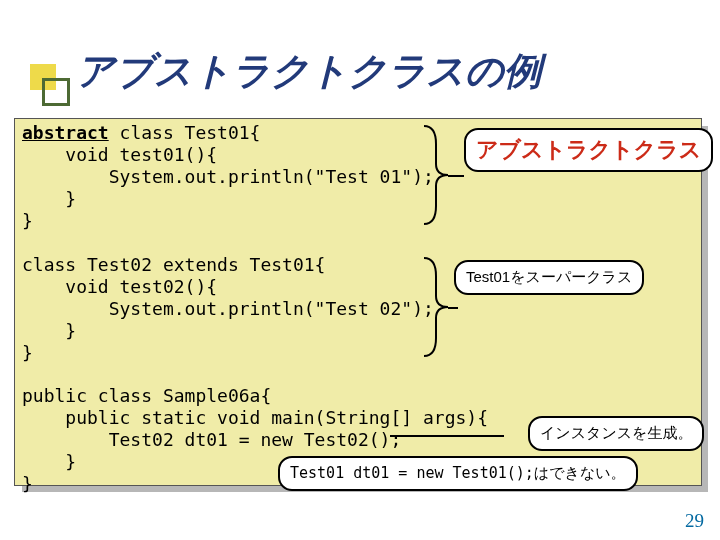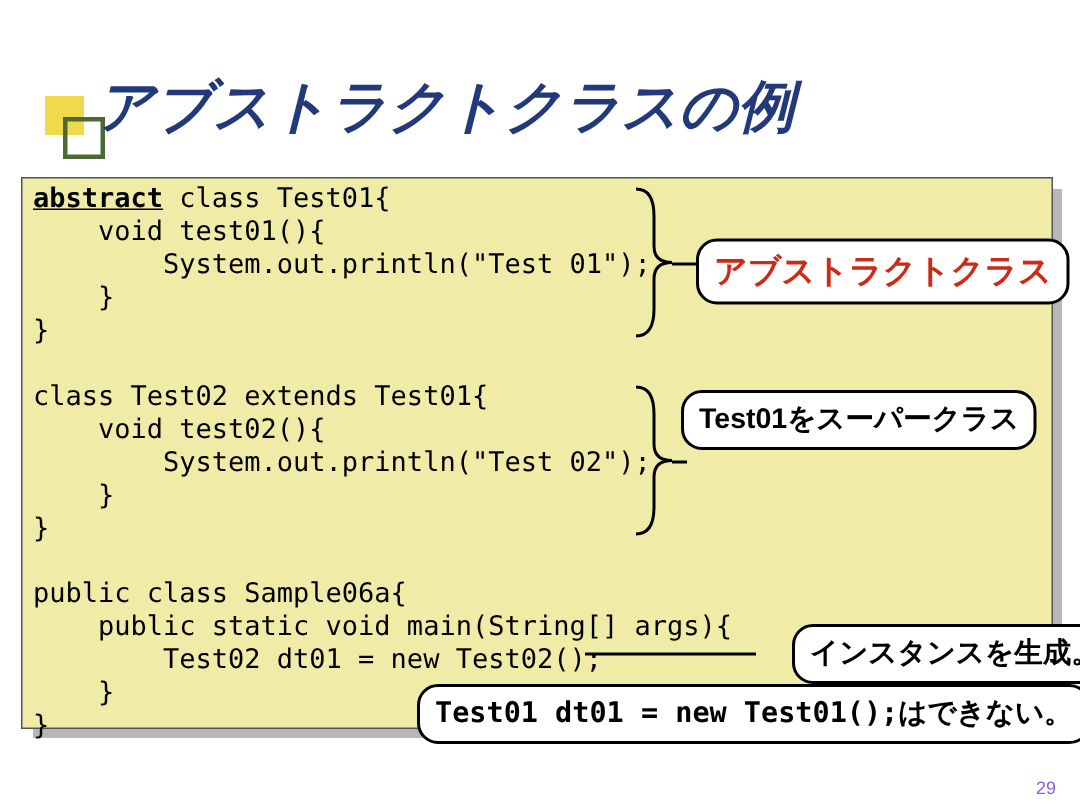--- a/index.html
+++ b/index.html
@@ -28,21 +28,21 @@
   }
   .ornament .gsq {
     position: absolute;
     left: 42px; top: 18px;
     width: 22px; height: 22px;
     border: 3px solid #4d6a34;
     background: transparent;
   }
   .title {
     position: absolute;
-    left: 64px;
+    left: 76px;
     top: 46px;
     font-size: 38px;
     font-weight: bold;
     font-style: italic;
     color: #223a7a;
     white-space: nowrap;
   }
   .codebox {
     position: absolute;
     left: 14px;
@@ -80,39 +80,39 @@
     pointer-events: none;
   }
   .bracket svg { display: block; }
 
   .callout {
     position: absolute;
     background: #fff;
     border: 2px solid #000;
     border-radius: 14px;
     padding: 6px 10px;
-    font-size: 19px;
+    font-size: 15px;
     line-height: 1.25;
     white-space: nowrap;
     box-sizing: border-box;
-    font-weight: bold;
   }
   .callout.red { color: #cc2b18; font-weight: bold; font-size: 22px; }
   .connector {
     position: absolute;
     height: 2px;
     background: #000;
     pointer-events: none;
   }
   .pagenum {
     position: absolute;
     right: 16px;
     bottom: 8px;
-    font-size: 12px;
-    color: #8b5cf6;
+    font-size: 19px;
+    color: #0369a1;
+    font-family: Liberation Serif, serif;
   }
 </style>
 </head>
 <body>
 
 <div class="ornament">
   <div class="ybox"></div>
   <div class="gsq"></div>
 </div>
 
@@ -145,21 +145,21 @@
     </svg>
   </div>
 
   <div class="bracket" style="left:406px; top:138px;">
     <svg width="30" height="102" viewBox="0 0 30 102">
       <path d="M4 2 Q16 2 16 20 L16 40 Q16 51 28 51 Q16 51 16 62 L16 82 Q16 100 4 100" fill="none" stroke="#000" stroke-width="2"></path>
     </svg>
   </div>
 </div>
 
-<div class="callout red" style="left:464px; top:128px;margin-top:31px;">
+<div class="callout red" style="left:464px; top:128px;">
   <span>アブストラクトクラス</span>
 </div>
 <div class="connector" style="left:448px; top:175px; width:16px;"></div>
 
 <div class="callout" style="left:454px; top:260px;">
   <span>Test01をスーパークラス</span><br>
 </div>
 <div class="connector" style="left:448px; top:307px; width:10px;"></div>
 
 <div class="callout" style="left:528px; top:416px;">

